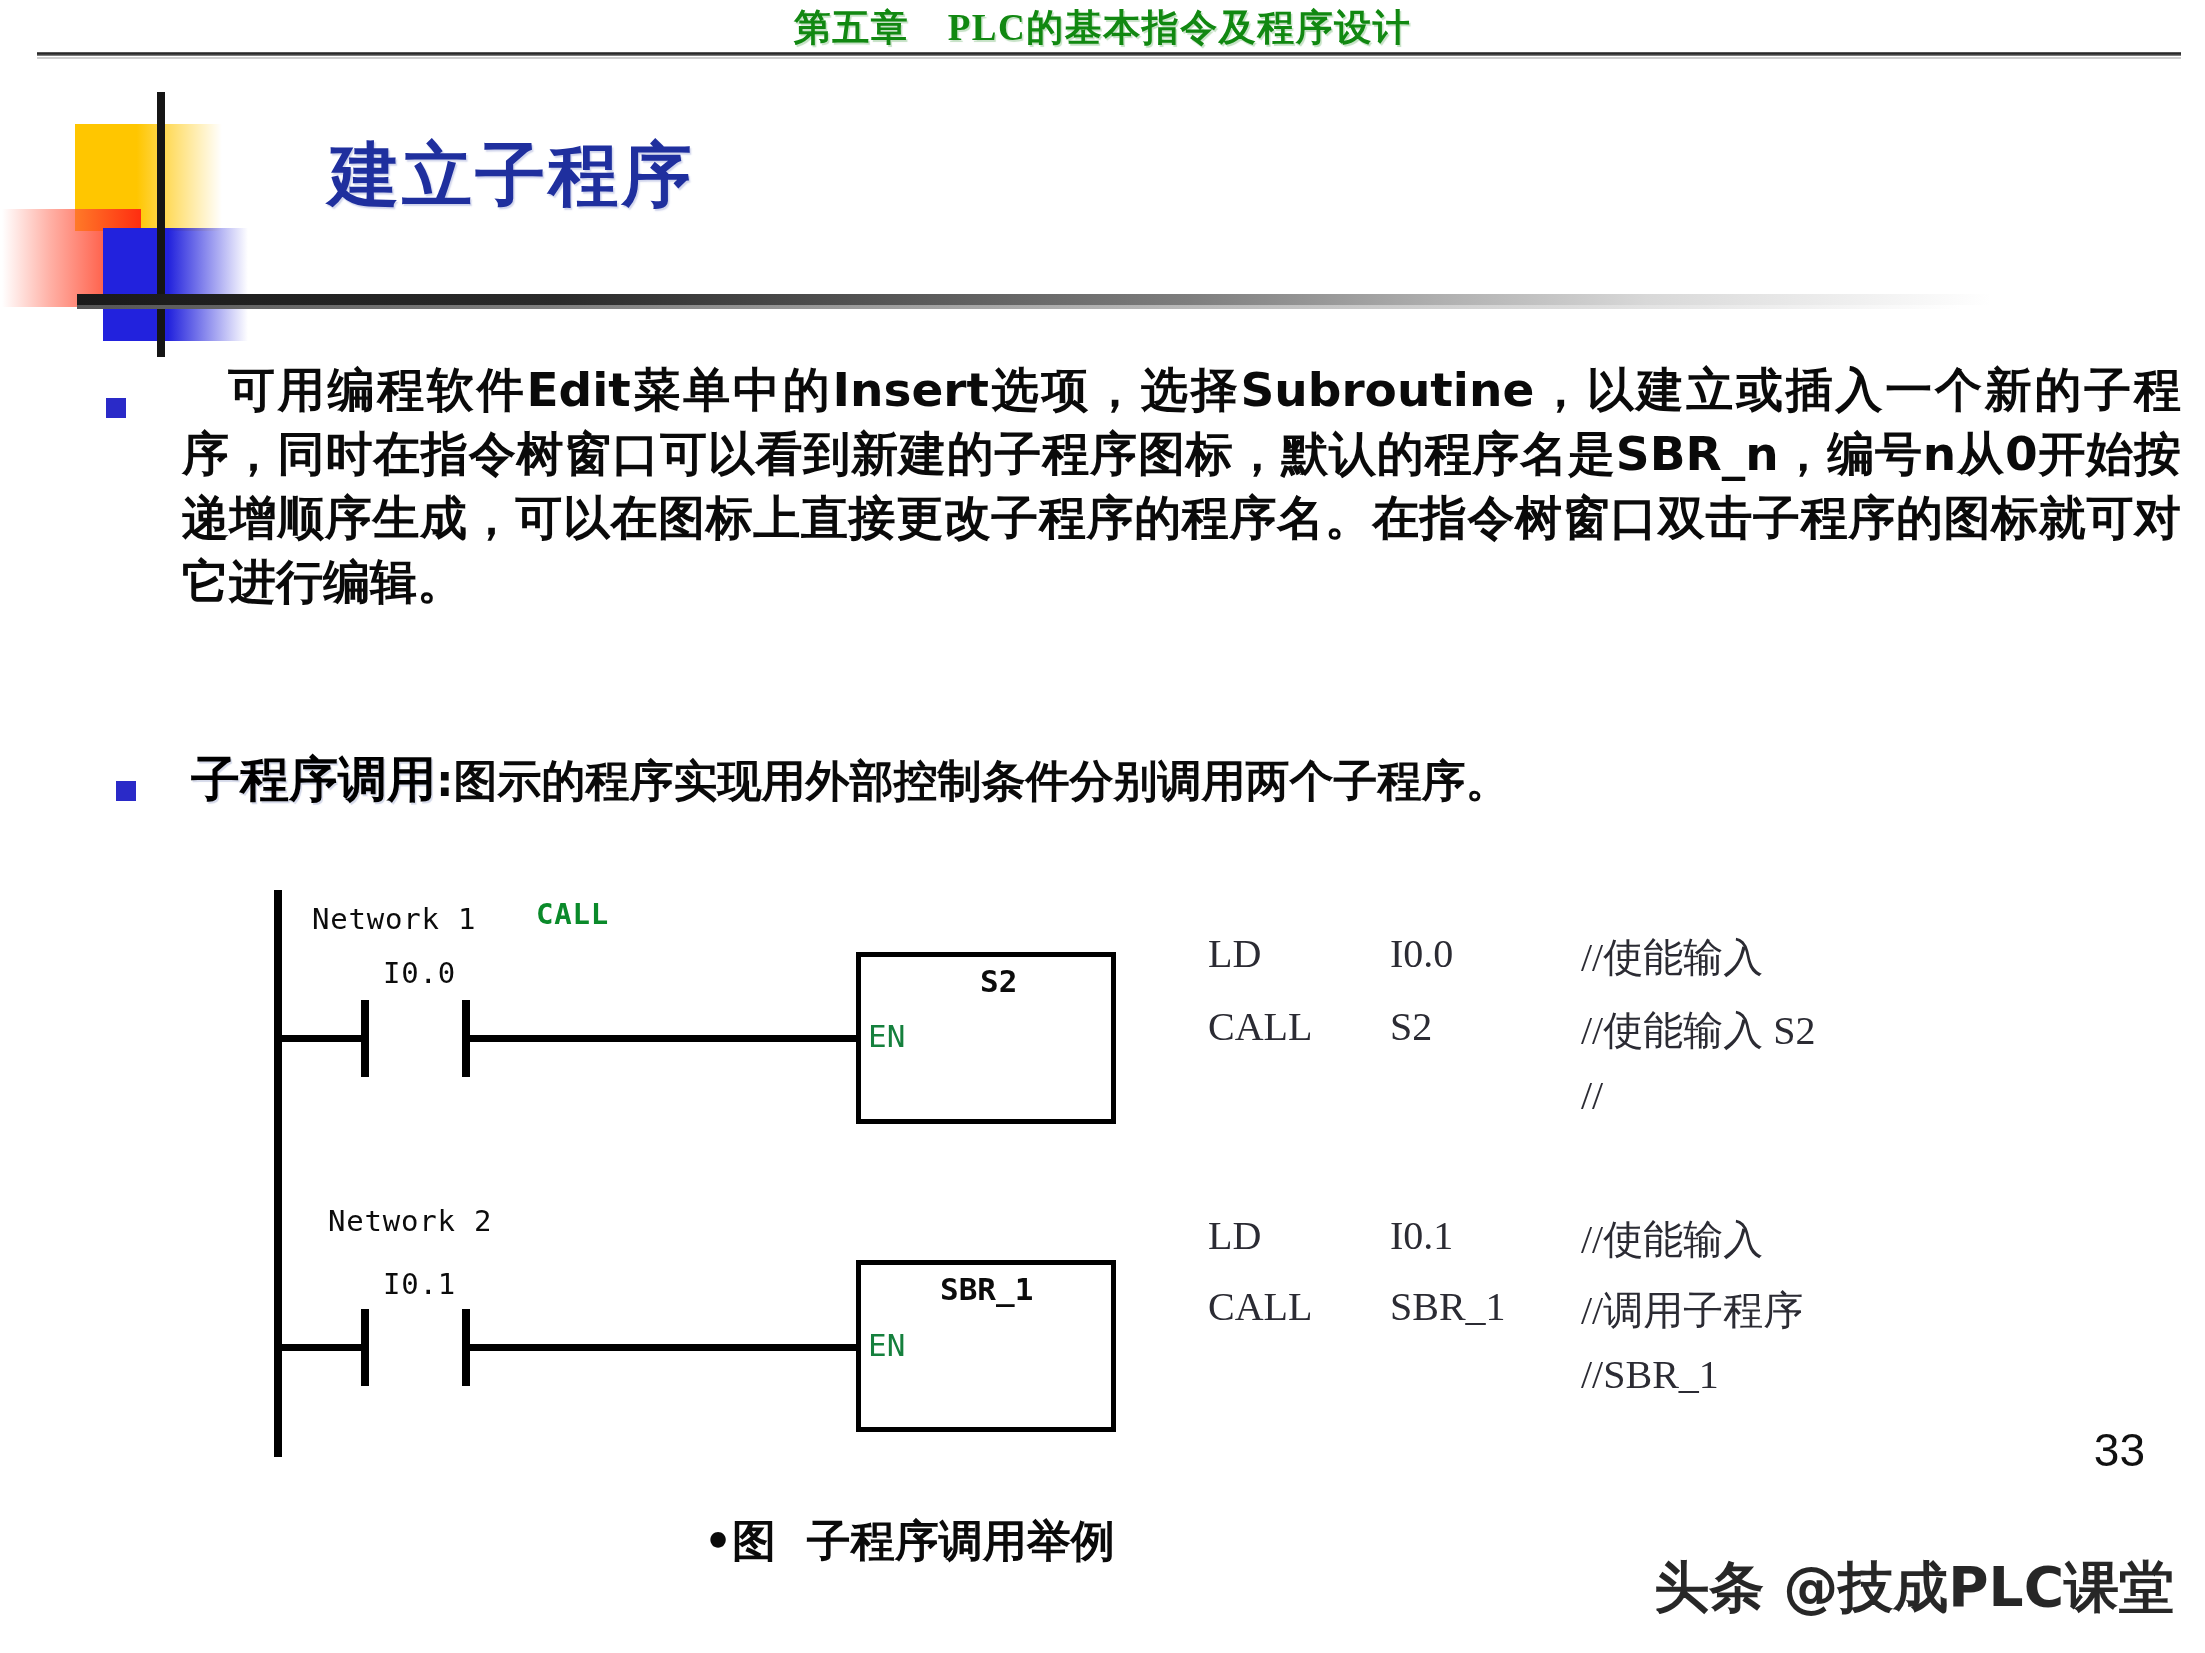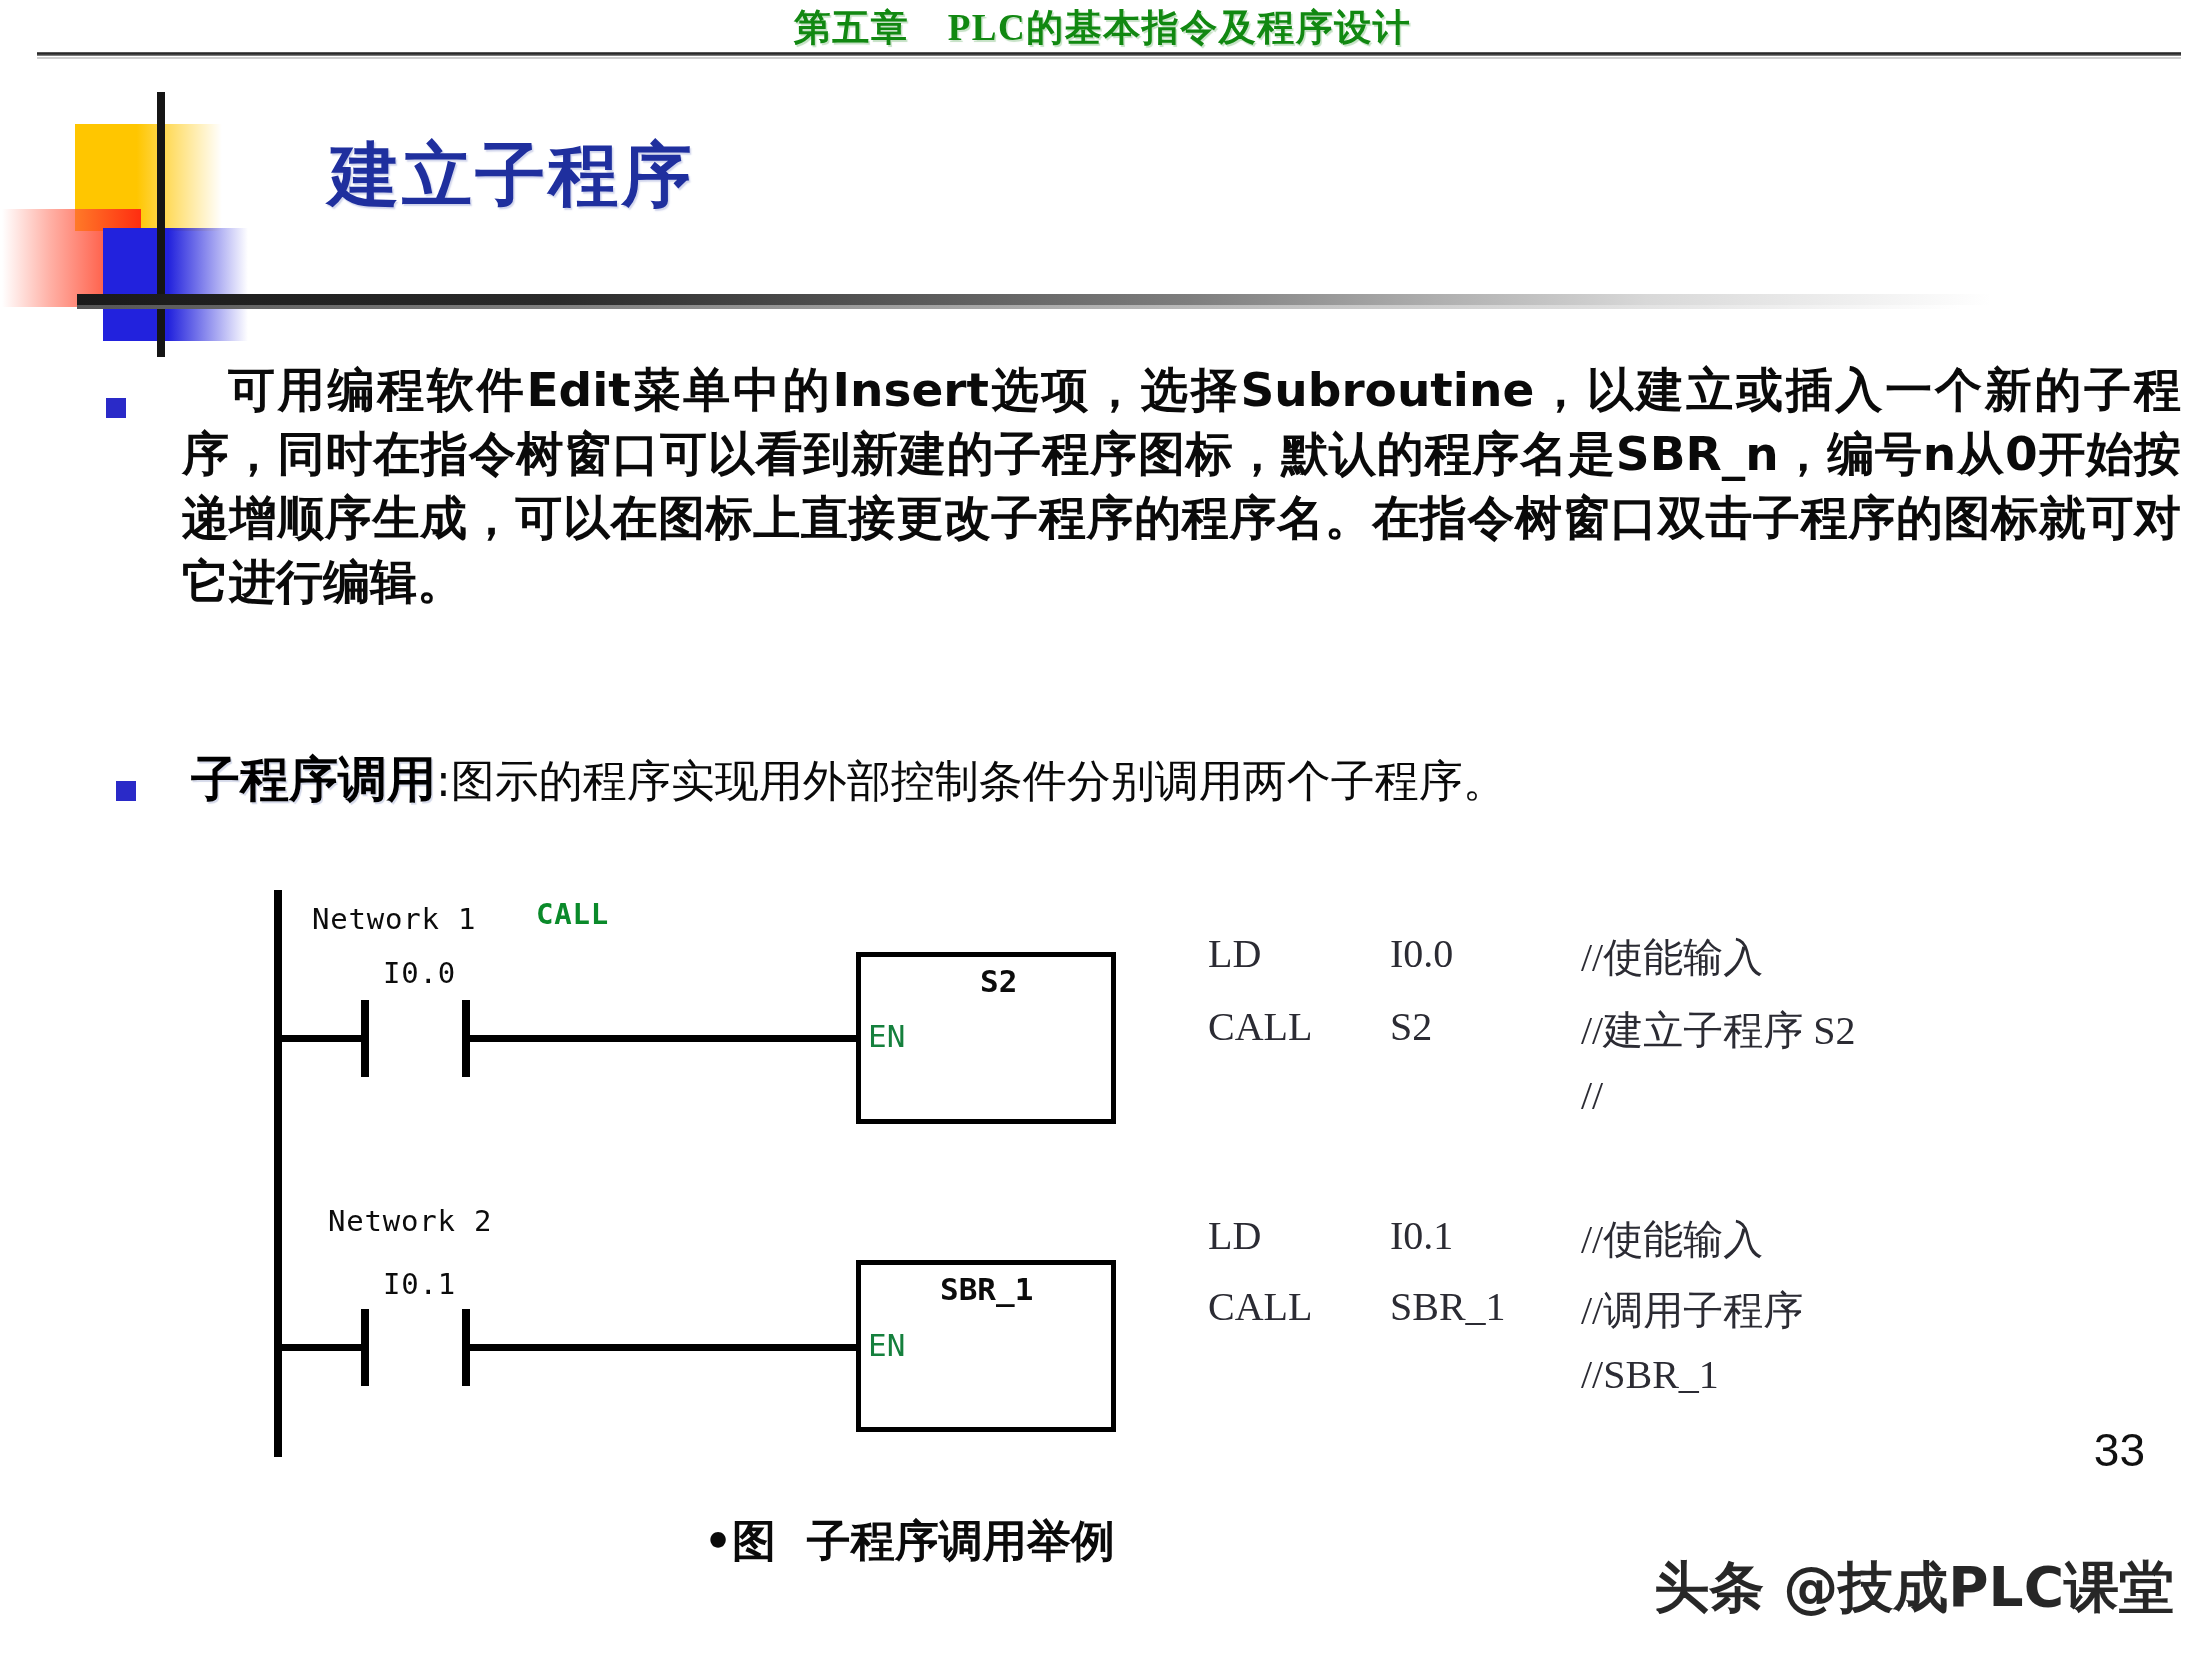--- a/index.html
+++ b/index.html
@@ -124,21 +124,21 @@
   #bullet2-label {
     font-family: "Liberation Serif", "DejaVu Serif", serif;
     font-weight: bold;
     font-size: 49px;
     color: #000000;
     text-shadow: 1.5px 1.5px 0.8px rgba(150,160,200,0.4);
     vertical-align: baseline;
   }
   #bullet2-rest {
     font-family: "DejaVu Sans", "Liberation Sans", sans-serif;
-    font-weight: normal;
+    font-weight: bold;
     font-size: 44px;
     color: #0a0a0a;
     vertical-align: baseline;
   }
 
   
   #ladder { position: absolute; left: 0; top: 0; width: 2205px; height: 1654px; pointer-events: none; }
   .rail, .rung, .contact-bar, .box-line { position: absolute; background: #000; }
 
   .lad-label {
@@ -274,21 +274,21 @@
   <div class="fb-en" style="left:868px; top:1327px;">EN</div>
 </div>
 
 <div>
   <div class="stl-row stl-op" style="left:1208px; top:930px;">LD</div>
   <div class="stl-row stl-arg" style="left:1390px; top:930px;">I0.0</div>
   <div class="stl-row stl-cmt" style="left:1581px; top:930px;">//使能输入</div>
 
   <div class="stl-row stl-op" style="left:1208px; top:1003px;">CALL</div>
   <div class="stl-row stl-arg" style="left:1390px; top:1003px;">S2</div>
-  <div class="stl-row stl-cmt" style="left:1581px; top:1003px;">//建立子程序 S2</div>
+  <div class="stl-row stl-cmt" style="left:1581px; top:1003px;">//使能输入 S2</div>
 
   <div class="stl-row stl-cmt" style="left:1581px; top:1072px;">//</div>
 </div>
 
 <div>
   <div class="stl-row stl-op" style="left:1208px; top:1212px;">LD</div>
   <div class="stl-row stl-arg" style="left:1390px; top:1212px;">I0.1</div>
   <div class="stl-row stl-cmt" style="left:1581px; top:1212px;">//使能输入</div>
 
   <div class="stl-row stl-op" style="left:1208px; top:1283px;">CALL</div>

